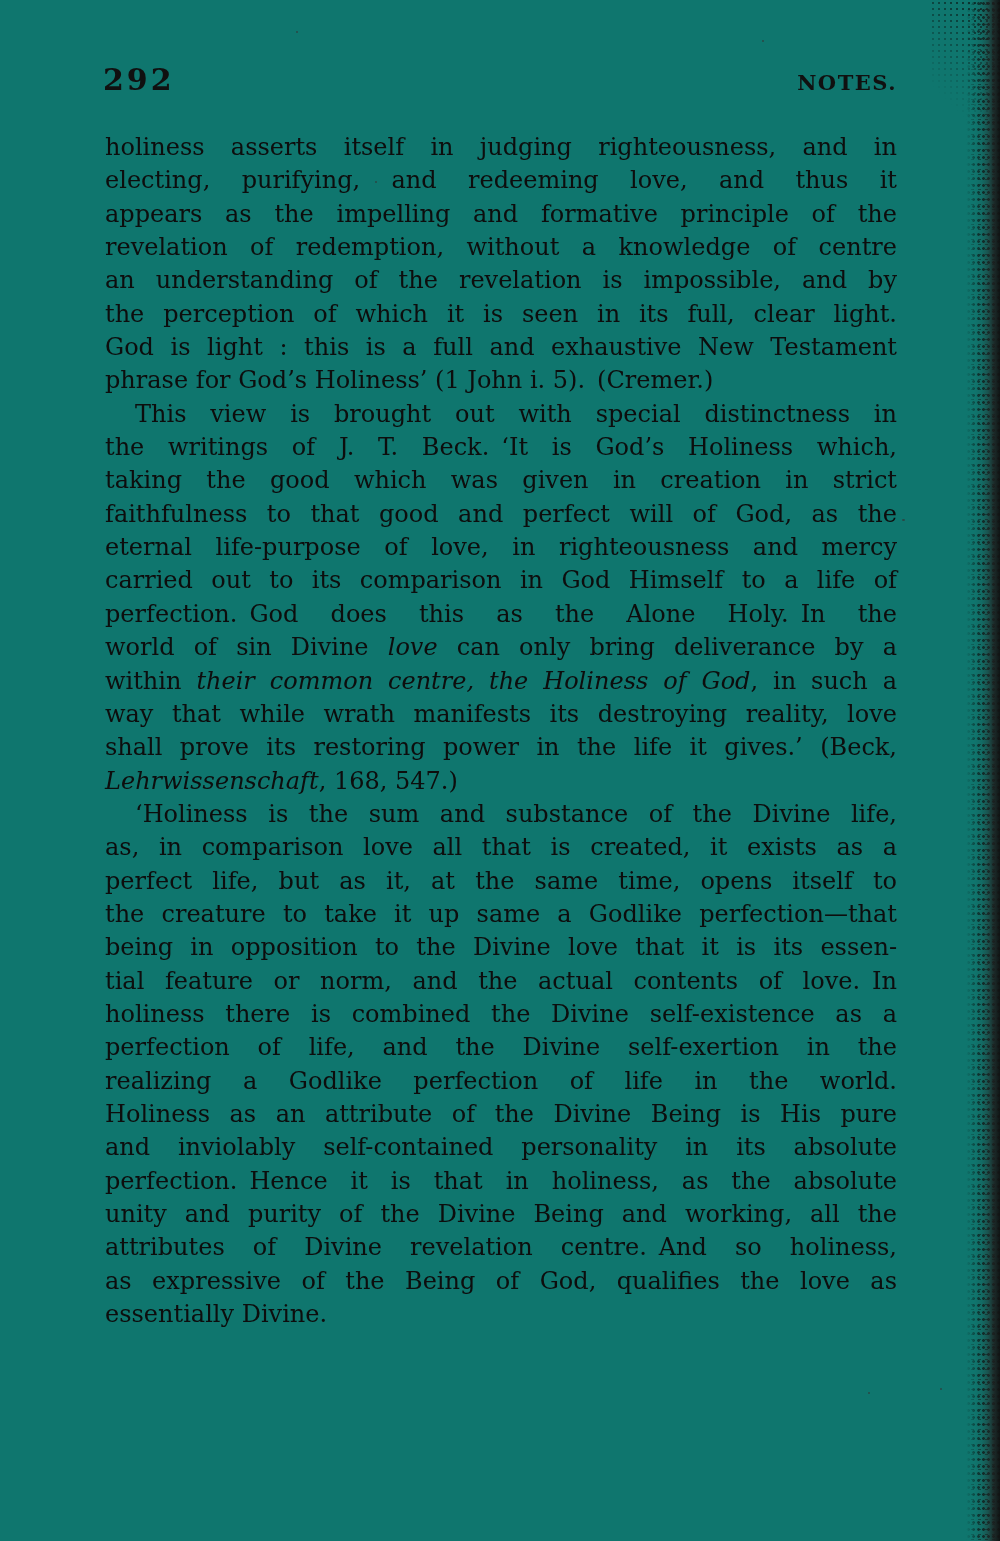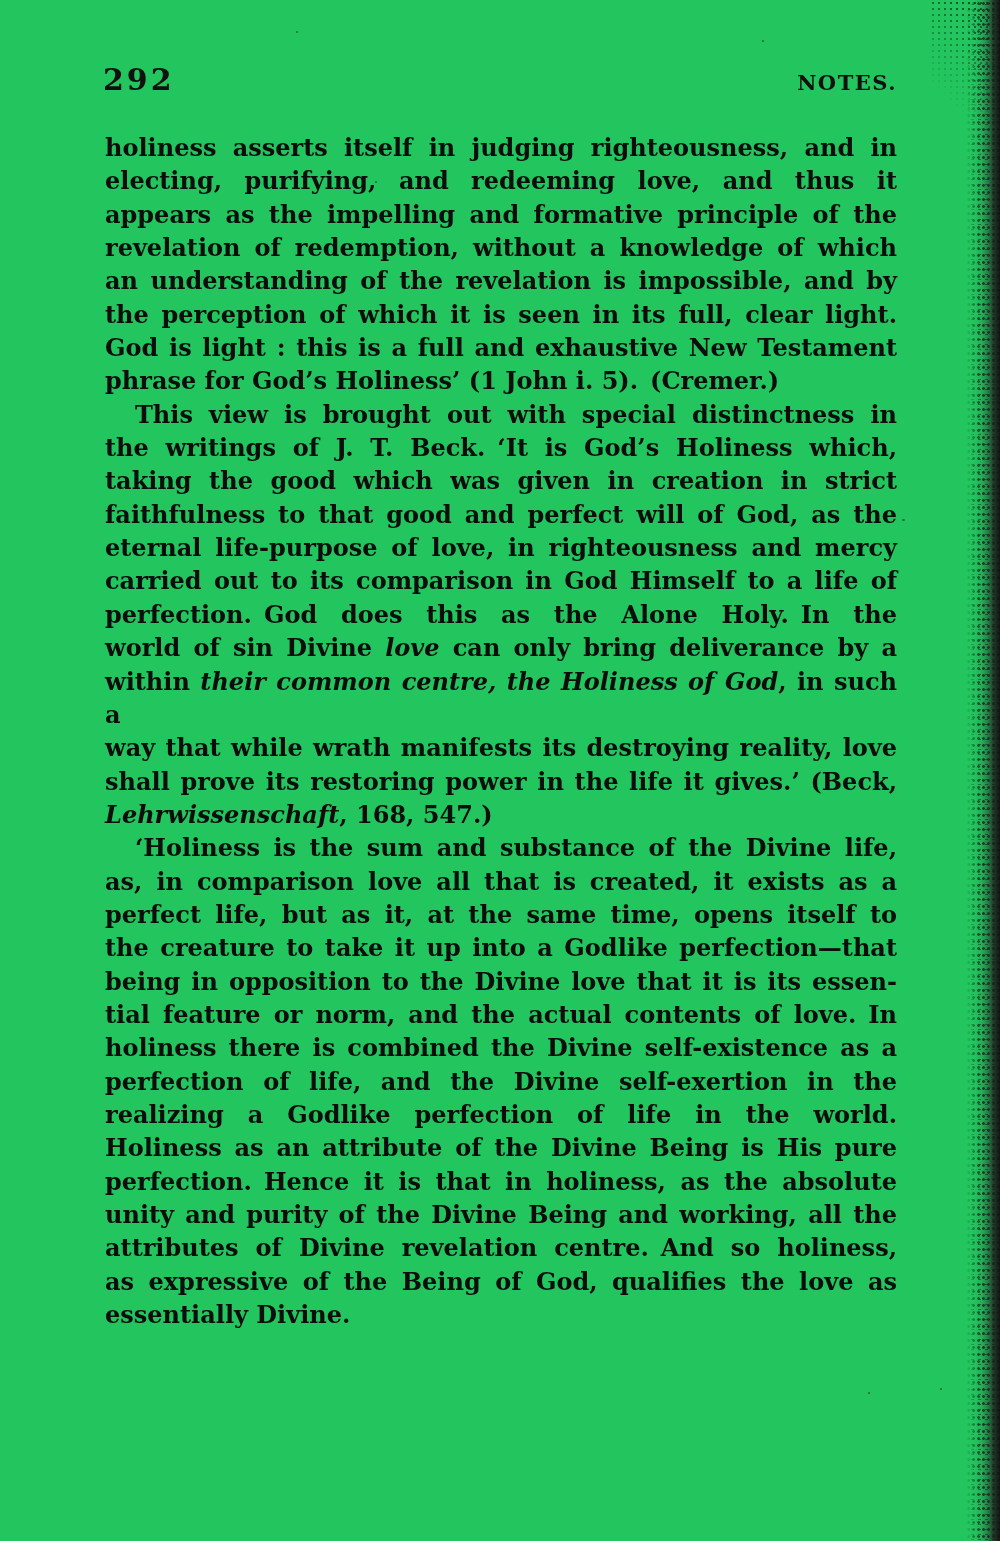--- a/index.html
+++ b/index.html
@@ -1,20 +1,20 @@
 <!DOCTYPE html>
 <html><head>
 <meta charset="utf-8">
 <style>
   html, body { margin: 0; padding: 0; background: #ffffff; }
   #page {
     position: relative;
     width: 1000px;
     height: 1541px;
-    background: #22c55e;
+    background: #0f766e;
     overflow: hidden;
     font-family: "DejaVu Serif", "Liberation Serif", serif;
     color: #0d0d0d;
   }
   
   #folio {
     position: absolute;
     left: 103px;
     top: 62px;
     font-size: 30px;
@@ -41,21 +41,20 @@
     width: 792px;
     font-size: 24px;
     line-height: 33.35px;
     color: #0d0d0d;
   }
   .line {
     text-align: justify;
     text-align-last: justify;
     white-space: nowrap;
     text-align-last: justify;
-    font-weight: bold;
   }
   .line { white-space: normal; }
   .line.noj { text-align-last: left; }
   .line.indent { text-indent: 30px; }
   .line em { font-style: italic; }
   
   #edge-band {
     position: absolute;
     top: 0; right: 0; bottom: 0;
     width: 26px;
@@ -102,47 +101,48 @@
 <body>
 
 <div id="page">
   <div id="folio">292</div>
   <div id="running-head">NOTES.</div>
 
   <div id="text-block">
       <div class="line"><span>holiness asserts itself in judging righteousness, and in</span></div>
       <div class="line"><span>electing, purifying, and redeeming love, and thus it</span></div>
       <div class="line"><span>appears as the impelling and formative principle of the</span></div>
-      <div class="line"><span>revelation of redemption, without a knowledge of which</span></div>
+      <div class="line"><span>revelation of redemption, without a knowledge of centre</span></div>
       <div class="line"><span>an understanding of the revelation is impossible, and by</span></div>
       <div class="line"><span>the perception of which it is seen in its full, clear light.</span></div>
       <div class="line"><span>God is light : this is a full and exhaustive New Testament</span></div>
       <div class="line noj"><span>phrase for God’s Holiness’ (1 John i. 5). (Cremer.)</span></div>
       <div class="line indent"><span>This view is brought out with special distinctness in</span></div>
       <div class="line"><span>the writings of J. T. Beck. ‘It is God’s Holiness which,</span></div>
       <div class="line"><span>taking the good which was given in creation in strict</span></div>
       <div class="line"><span>faithfulness to that good and perfect will of God, as the</span></div>
       <div class="line"><span>eternal life-purpose of love, in righteousness and mercy</span></div>
       <div class="line"><span>carried out to its comparison in God Himself to a life of</span></div>
       <div class="line"><span>perfection. God does this as the Alone Holy. In the</span></div>
       <div class="line"><span>world of sin Divine </span><em>love</em><span> can only bring deliverance by a</span></div>
       <div class="line"><span>within </span><em>their common centre, the Holiness of God</em><span>, in such a</span></div>
       <div class="line"><span>way that while wrath manifests its destroying reality, love</span></div>
       <div class="line"><span>shall prove its restoring power in the life it gives.’ (Beck,</span></div>
       <div class="line noj"><em>Lehrwissenschaft</em><span>, 168, 547.)</span></div>
       <div class="line indent"><span>‘Holiness is the sum and substance of the Divine life,</span></div>
       <div class="line"><span>as, in comparison love all that is created, it exists as a</span></div>
       <div class="line"><span>perfect life, but as it, at the same time, opens itself to</span></div>
-      <div class="line"><span>the creature to take it up into a Godlike perfection—that</span></div>
+      <div class="line"><span>the creature to take it up same a Godlike perfection—that</span></div>
       <div class="line"><span>being in opposition to the Divine love that it is its essen-</span></div>
       <div class="line"><span>tial feature or norm, and the actual contents of love. In</span></div>
       <div class="line"><span>holiness there is combined the Divine self-existence as a</span></div>
       <div class="line"><span>perfection of life, and the Divine self-exertion in the</span></div>
       <div class="line"><span>realizing a Godlike perfection of life in the world.</span></div>
       <div class="line"><span>Holiness as an attribute of the Divine Being is His pure</span></div>
+      <div class="line"><span>and inviolably self-contained personality in its absolute</span></div>
       <div class="line"><span>perfection. Hence it is that in holiness, as the absolute</span></div>
       <div class="line"><span>unity and purity of the Divine Being and working, all the</span></div>
       <div class="line"><span>attributes of Divine revelation centre. And so holiness,</span></div>
       <div class="line"><span>as expressive of the Being of God, qualifies the love as</span></div>
       <div class="line noj"><span>essentially Divine.</span></div>
     </div>
 
   <div id="corner-stipple"></div>
   <div id="edge-stipple"></div>
   <div id="edge-band"></div>

